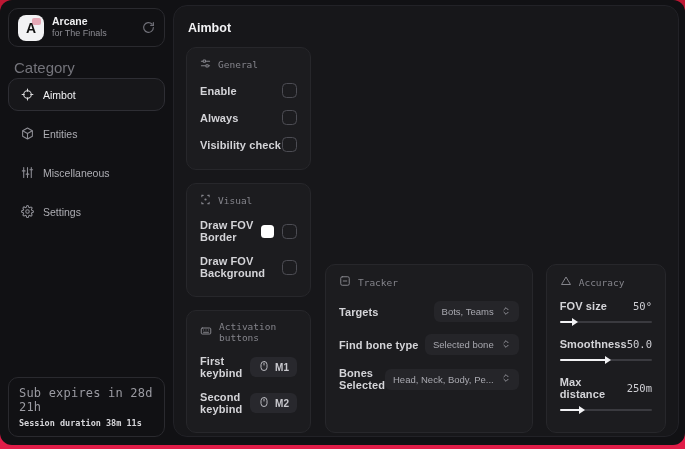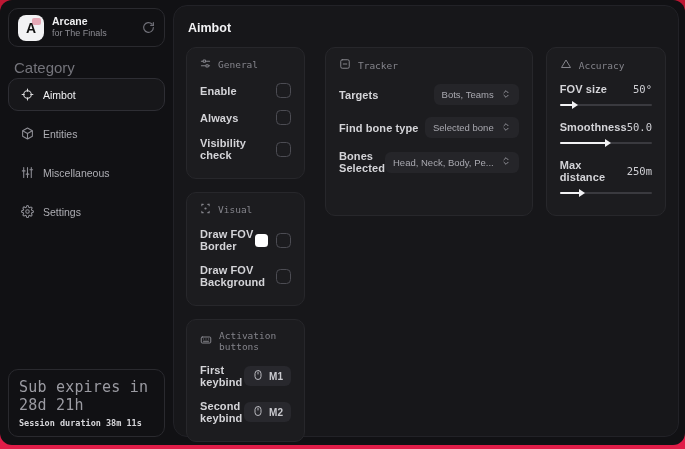--- a/index.html
+++ b/index.html
@@ -37,30 +37,30 @@
   }
   .nav-item .nicon { color:#8d8d94; display:flex; }
   .nav-item.active { border-color:#2e2e34; background:#17171a; color:#f2f2f4; }
   .nav-item.active .nicon { color:#dcdcde; }
   .nav-item + .nav-item { margin-top:6px; }
   .sb-spacer { flex:1; }
   .sub-card {
     margin:8px; border:1px solid #2a2a2f; border-radius:10px; padding:8px 10px;
     font-family:"DejaVu Sans Mono", monospace;
   }
-  .sub-line1 { font-size:15px; color:#9b9ba2; letter-spacing:.2px; }
+  .sub-line1 { font-size:12px; color:#9b9ba2; letter-spacing:.2px; }
   .sub-line2 { font-size:8.5px; color:#d7d7db; font-weight:bold; margin-top:4px; }
   
   .main {
     position:absolute; left:173px; top:5px; right:6px; bottom:8px;
     background:#17171a; border:1px solid #222227; border-radius:14px;
     padding:13px 12px 12px 12px;
   }
   .page-title { font-size:12.5px; font-weight:bold; color:#f2f2f4; margin:2px 0 12px 2px; }
-  .cols { display:flex; gap:20px; align-items:flex-start; }
+  .cols { display:flex; gap:14px; align-items:flex-end; }
   .col-l { width:240px; display:flex; flex-direction:column; gap:13px; }
   .col-r { flex:1; display:flex; flex-direction:row; gap:13px; }
   .card {
     background:#1c1c1f; border:1px solid #27272b; border-radius:10px;
     padding:10px 13px 11px 13px;
   }
   .card-hd {
     display:flex; align-items:center; gap:7px; color:#84848b;
     font-family:"DejaVu Sans Mono", monospace; font-size:9.5px; margin-bottom:6px;
   }

